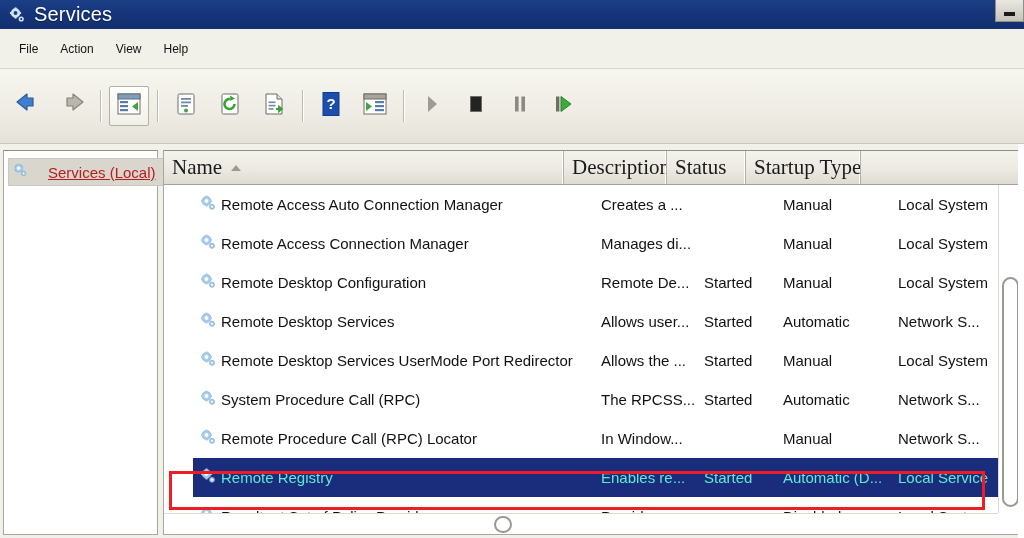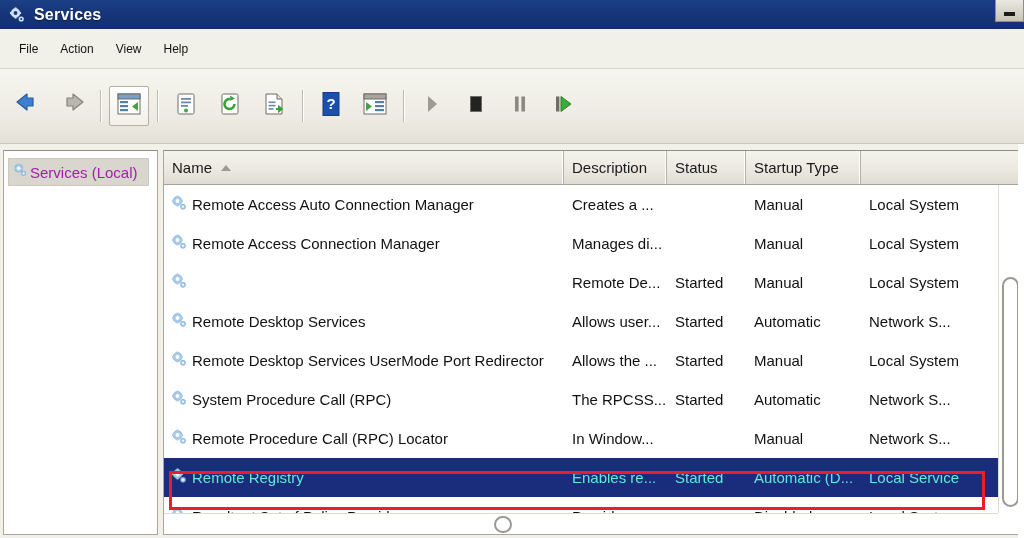--- a/index.html
+++ b/index.html
@@ -22,22 +22,22 @@
     background: linear-gradient(to bottom, #1b3f86 0%, #16357a 45%, #123070 100%);
     display: flex; align-items: center;
   }
   .titlebar .tb-icon {
     margin-left: 7px; width: 20px; height: 20px;
     display: flex; align-items: center; justify-content: center;
   }
   .titlebar .tb-title {
     margin-left: 7px;
     color: #ffffff;
-    font-size: 16px;
-    font-weight: bold;
+    font-size: 20px;
+    font-weight: normal;
     letter-spacing: .2px;
     text-shadow: 0 1px 1px rgba(0,0,0,.45);
   }
   .win-buttons {
     position: absolute; right: 0; top: 0; height: 29px;
     display: flex; align-items: flex-start;
   }
   .win-btn {
     width: 29px; height: 22px;
     background: linear-gradient(to bottom, #e9e8e2 0%, #d6d4cb 55%, #c6c4ba 100%);
@@ -102,46 +102,47 @@
   }
   .tree-item {
     display: flex; align-items: center;
     margin: 7px 0 0 4px;
     padding: 3px 10px 3px 3px;
     width: fit-content;
     background: #d8d6cd;
     border: 1px solid #cbc9bf;
   }
   .tree-item .label {
-    font-size: 15px; color: #a21caf; margin-left: 2px; white-space: nowrap;
+    font-size: 15px; color: #b91c1c; margin-left: 20px; white-space: nowrap; text-decoration: underline;
   }
 
   .list-pane {
     position: absolute; left: 163px; top: 6px;
     width: 858px; height: 385px;
     background: #ffffff;
     border: 1px solid #a9a79d;
     border-top: 1px solid #8f8d84;
     overflow: hidden;
   }
 
   
   .col-header {
     display: flex; height: 34px;
     background: linear-gradient(to bottom,#f4f3ed 0%, #ebe9e1 55%, #dedcd2 100%);
     border-bottom: 1px solid #a3a199;
   }
   .col {
     display: flex; align-items: center;
-    font-size: 15px; color: #1a1a1a;
+    font-size: 21px; color: #1a1a1a;
     padding-left: 8px;
     border-right: 1px solid #b4b2a8;
     box-shadow: inset -1px 0 0 #ffffff;
     white-space: nowrap;
     overflow: hidden;
+    font-family: Liberation Serif, serif;
   }
   .col.c-name   { width: 400px; }
   .col.c-desc   { width: 103px; }
   .col.c-status { width: 79px; }
   .col.c-start  { width: 115px; }
   .col.c-logon  { width: 109px; }
   .col.c-tail   { flex: 1; border-right: none; box-shadow: none; }
   .sort-arrow {
     width: 0; height: 0; margin-left: 9px;
     border-left: 5px solid transparent;
@@ -150,20 +151,21 @@
   }
 
   
   .rows { position: relative; }
   .row {
     display: flex; align-items: center;
     height: 39px;
     font-size: 15px;
     color: #111111;
     white-space: nowrap;
+    margin-left: 29px;
   }
   .row.selected { background: #1a2d7c; color: #5eead4; }
   .cell { overflow: hidden; padding-left: 8px; }
   .cell.c-name   { width: 400px; display: flex; align-items: center; padding-left: 6px; }
   .cell.c-desc   { width: 103px; }
   .cell.c-status { width: 79px; }
   .cell.c-start  { width: 115px; }
   .cell.c-logon  { width: 109px; }
   .cell .nm { margin-left: 4px; }
 
@@ -462,20 +464,21 @@
       <circle cx="7.5" cy="7" r="1.9" fill="#ffffff"></circle>
       <g fill="#a9cdea">
         <rect x="6.6" y="1.5" width="1.9" height="2.3"></rect>
         <rect x="6.6" y="10.2" width="1.9" height="2.3"></rect>
         <rect x="2.0" y="6.1" width="2.3" height="1.9"></rect>
         <rect x="10.7" y="6.1" width="2.3" height="1.9"></rect>
       </g>
       <circle cx="13" cy="12.8" r="2.5" fill="#a9cdea" stroke="#7aa8cf" stroke-width="0.7"></circle>
       <circle cx="13" cy="12.8" r="1" fill="#ffffff"></circle>
     </svg></span>
+              <span class="nm">Remote Desktop Configuration</span>
             </div>
             <div class="cell c-desc">Remote De...</div>
             <div class="cell c-status">Started</div>
             <div class="cell c-start">Manual</div>
             <div class="cell c-logon">Local System</div>
           </div>
           <div class="row">
             <div class="cell c-name">
               <span><svg class="gear" width="18" height="18" viewBox="0 0 18 18">
       <circle cx="7.5" cy="7" r="4.4" fill="#a9cdea" stroke="#7aa8cf" stroke-width="0.8"></circle>

